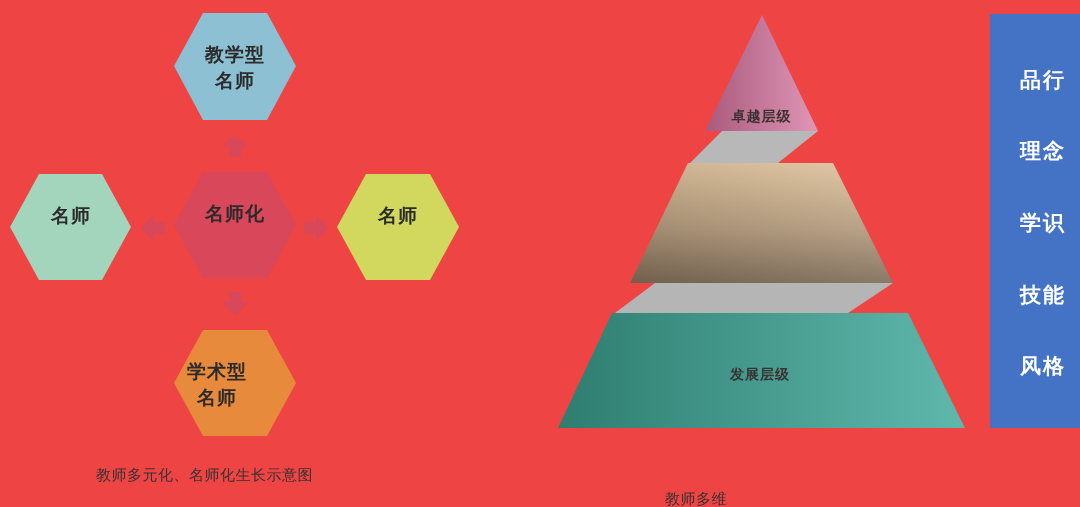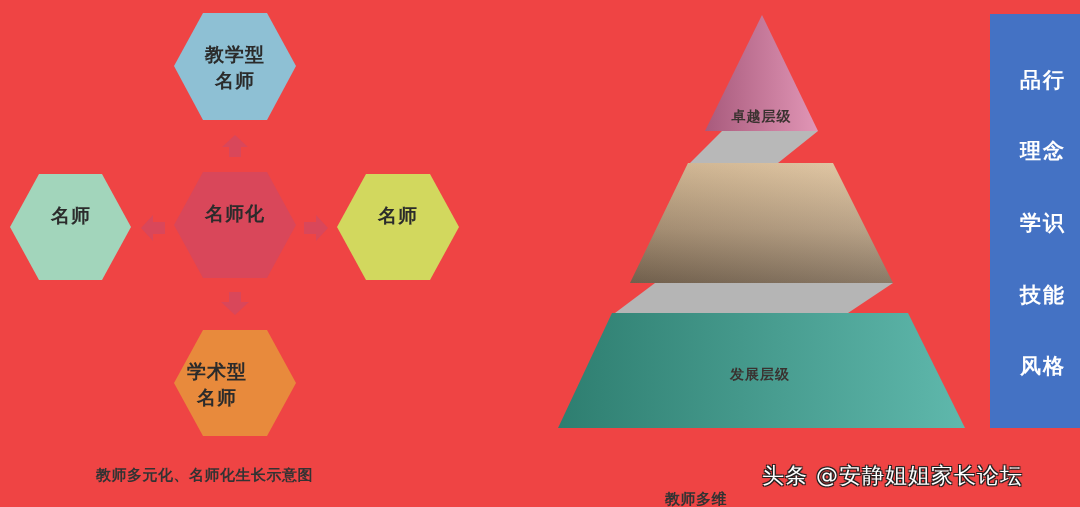--- a/index.html
+++ b/index.html
@@ -61,21 +61,21 @@
     }
     .trait {
       color: #ffffff;
       font-weight: bold;
       font-size: 21px;
       letter-spacing: 2px;
     }
     .caption {
       position: absolute;
       top: 466px;
-      font-weight: bold;
+      font-weight: normal;
       font-size: 15px;
       color: #333333;
       letter-spacing: 0.5px;
     }
     .caption-left { left: 96px; }
     .caption-right { left: 665px; margin-top: 24px; }
     .watermark {
       position: absolute;
       left: 762px;
       top: 461px;
@@ -157,15 +157,14 @@
     <div class="trait">品行</div>
     <div class="trait">理念</div>
     <div class="trait">学识</div>
     <div class="trait">技能</div>
     <div class="trait">风格</div>
   </div>
 
   <div class="caption caption-left">教师多元化、名师化生长示意图</div>
   <div class="caption caption-right">教师多维</div>
 
-  <div class="watermark">头条 @安静姐姐家长论坛</div>
 
 </div>
 
 </body></html>

